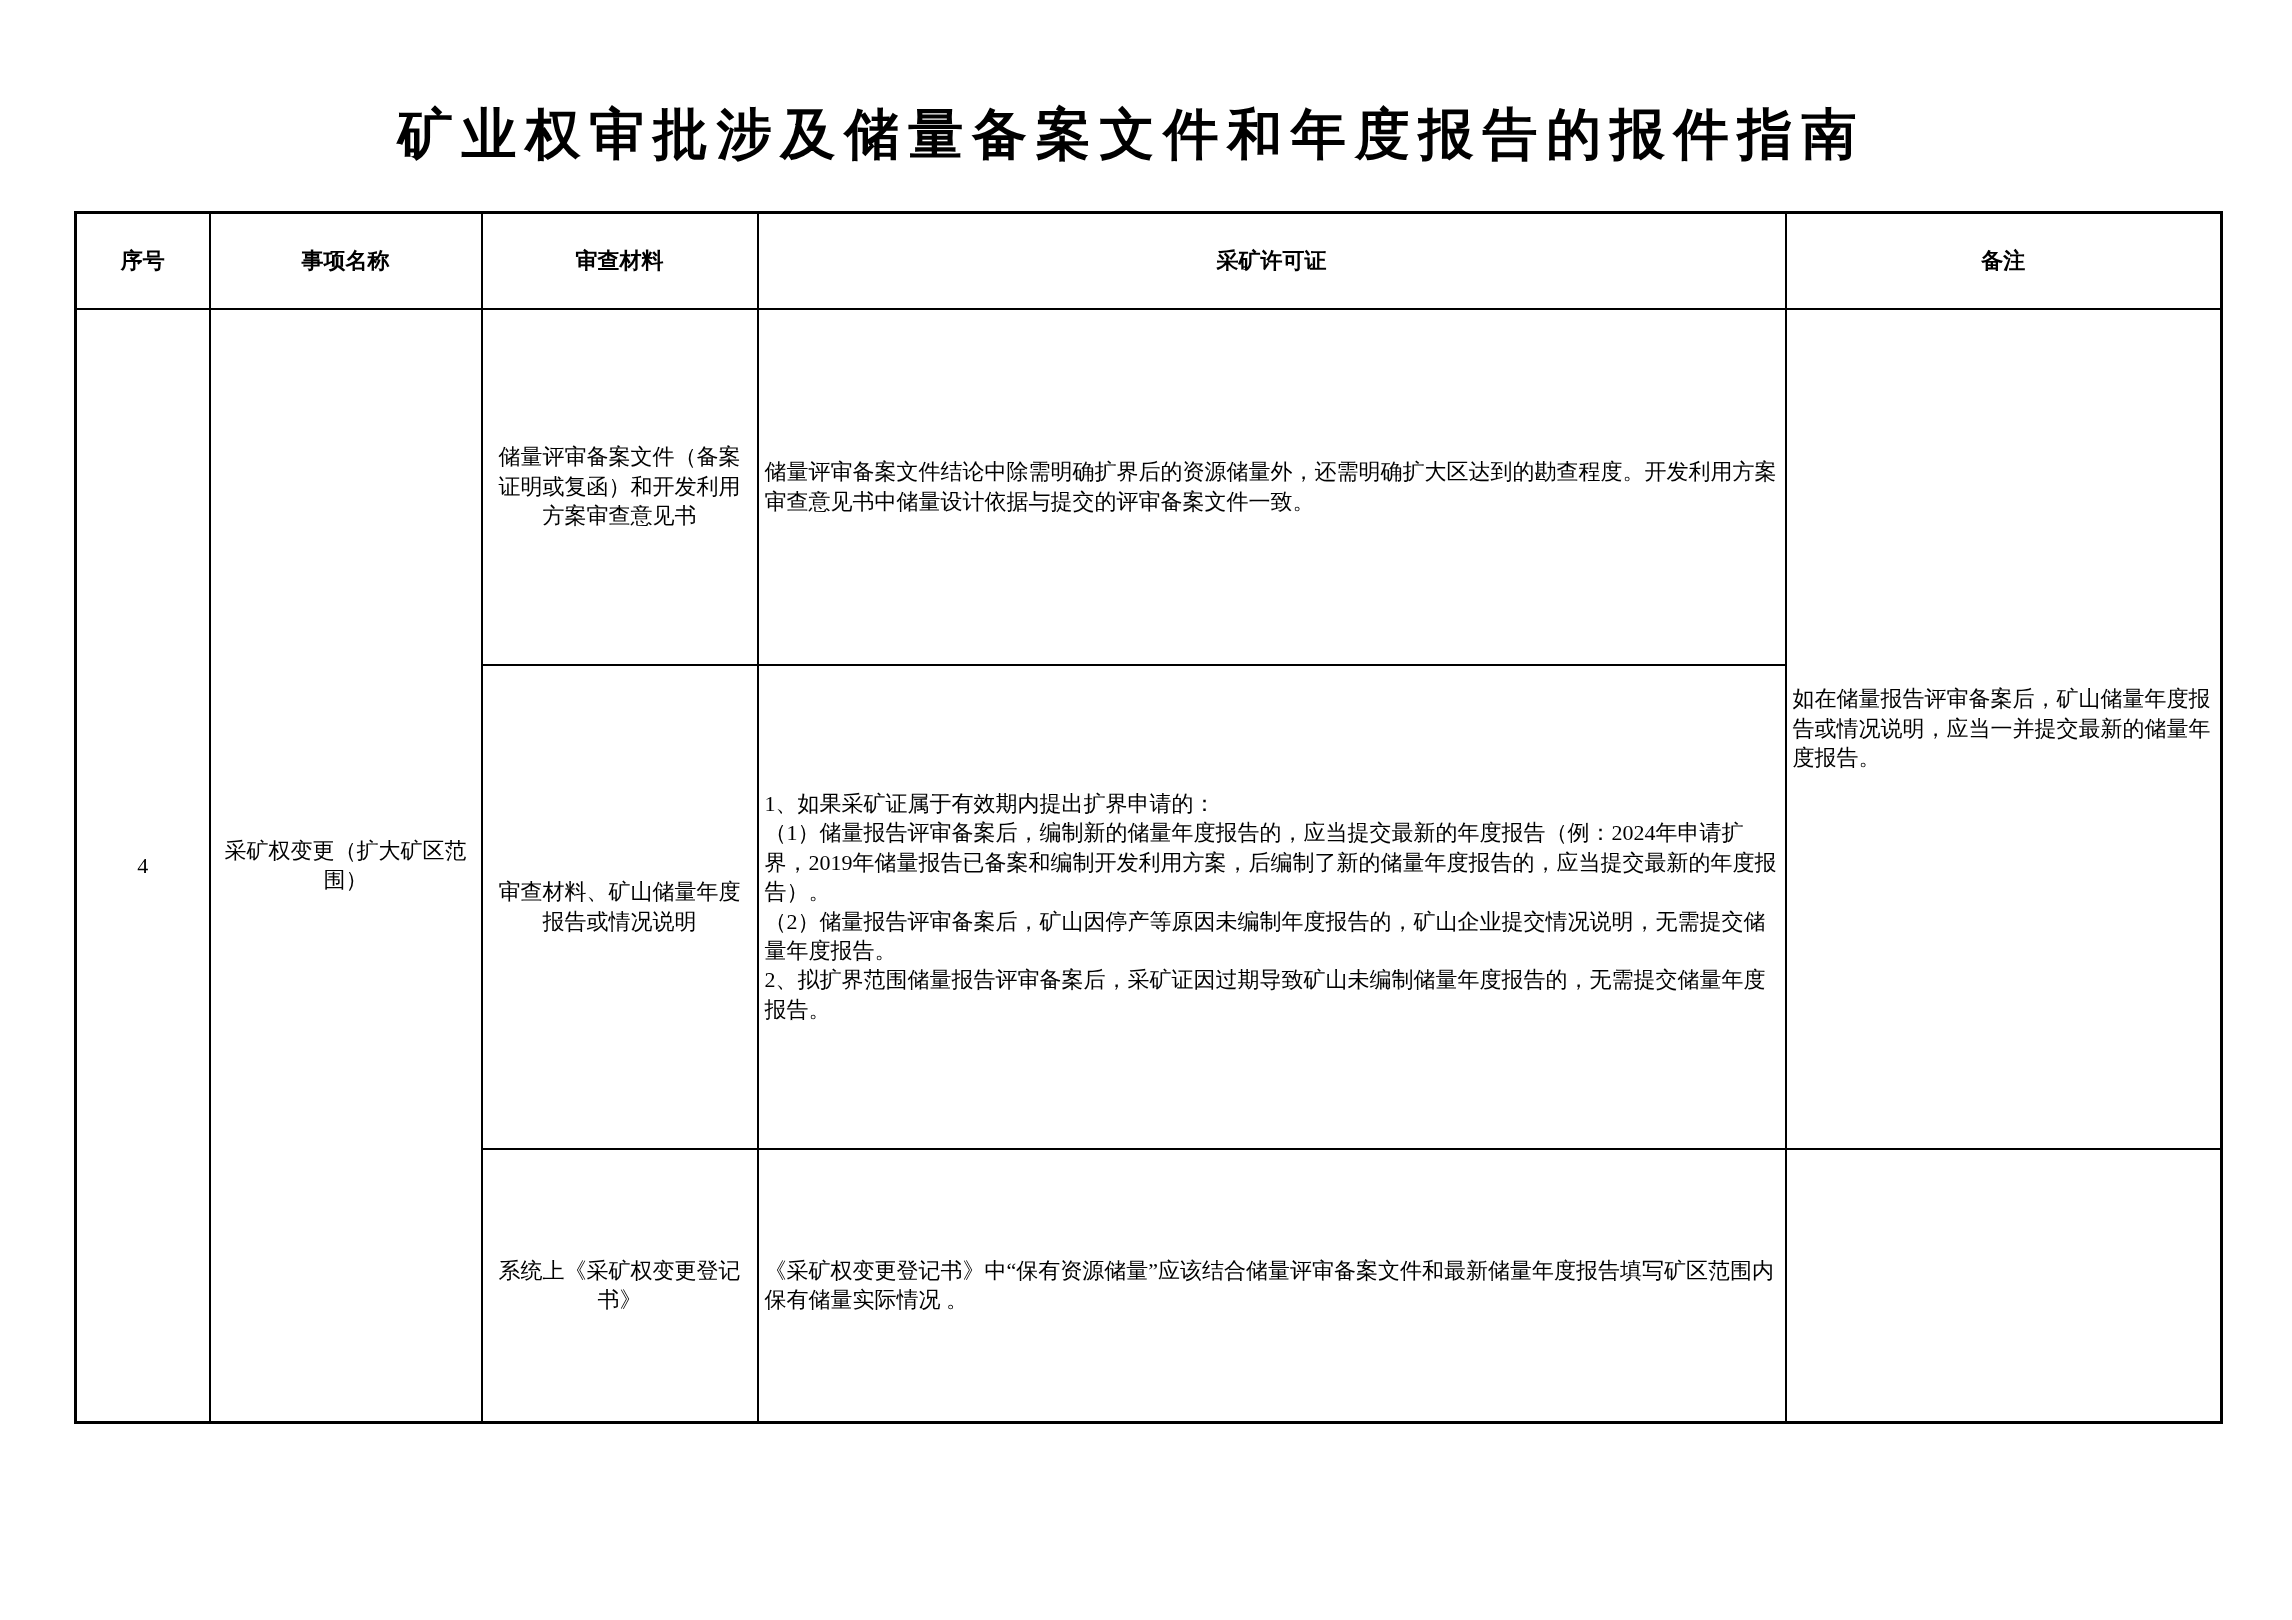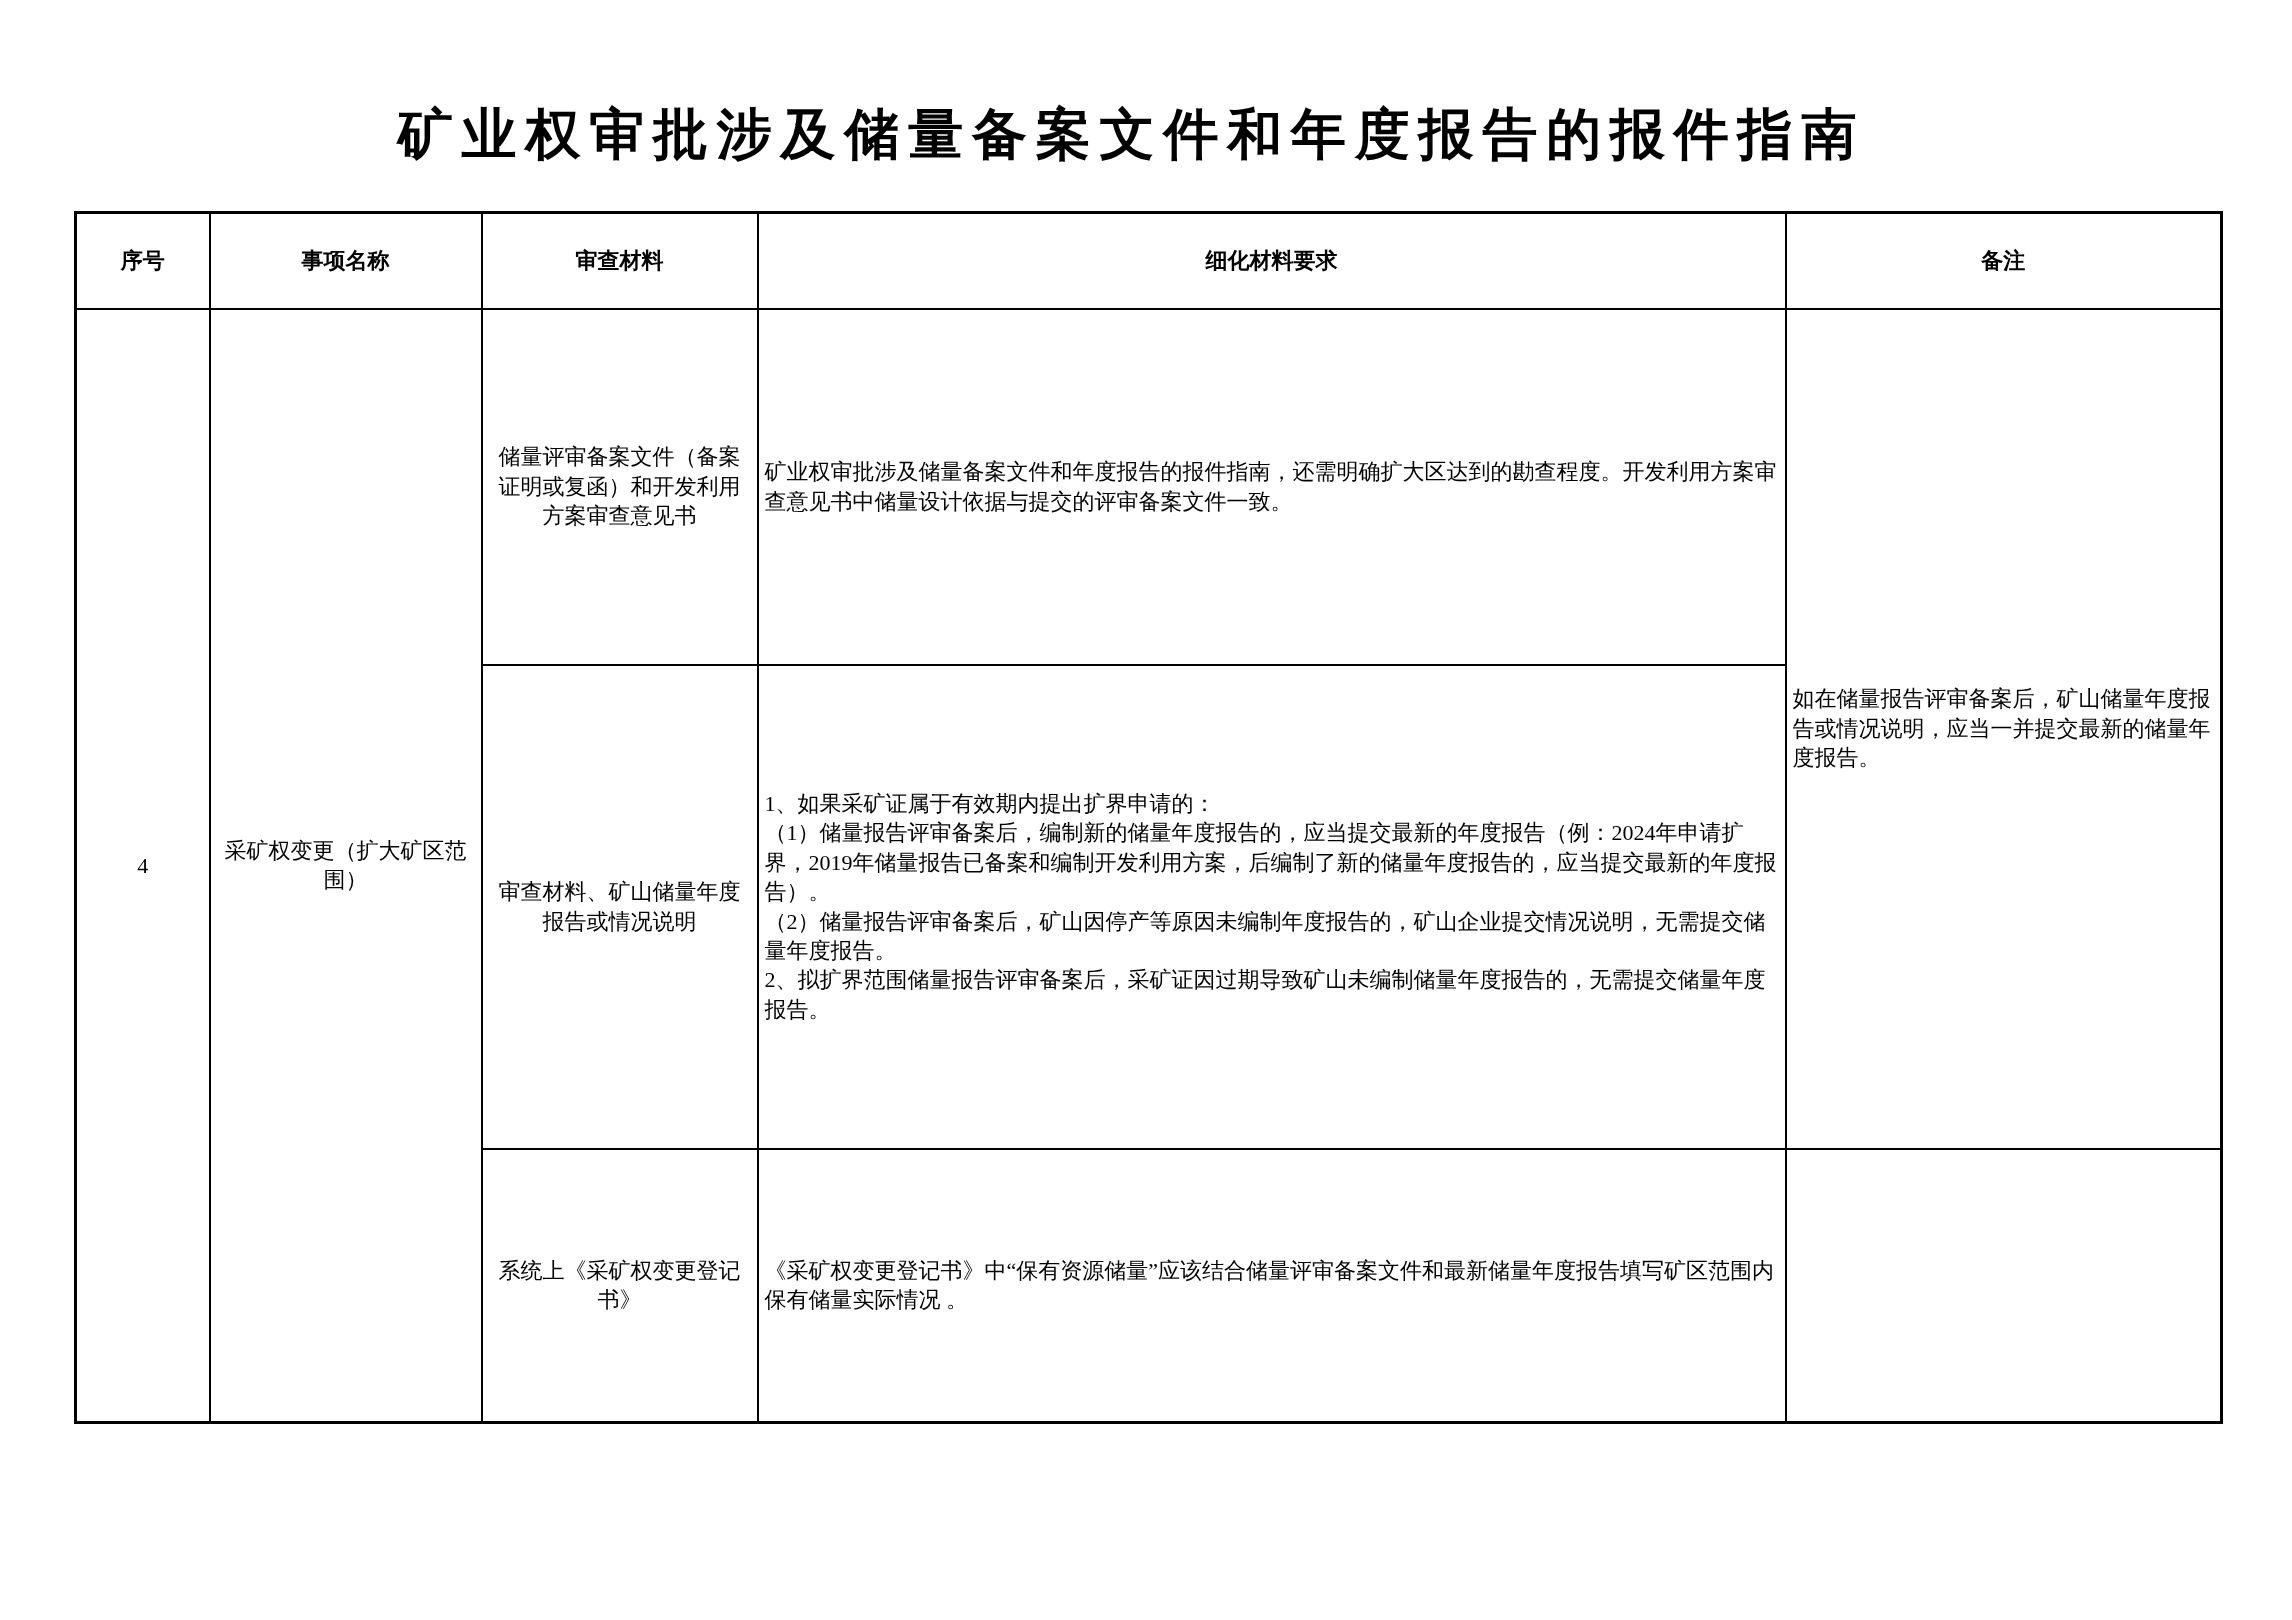--- a/index.html
+++ b/index.html
@@ -78,29 +78,29 @@
       <col style="width:276px">
       <col style="width:1028px">
       <col style="width:436px">
     </colgroup>
 
     <tbody>
         <tr class="hdr">
       <th>序号</th>
       <th>事项名称</th>
       <th>审查材料</th>
-      <th>细化材料要求</th>
+      <th>采矿许可证</th>
       <th>备注</th>
     </tr>
 
     <tr class="sub1">
       <td class="c-center" rowspan="3">4</td>
       <td class="c-center" rowspan="3">采矿权变更（扩大矿区范围）</td>
       <td class="c-center">储量评审备案文件（备案证明或复函）和开发利用方案审查意见书</td>
-      <td class="c-left">矿业权审批涉及储量备案文件和年度报告的报件指南，还需明确扩大区达到的勘查程度。开发利用方案审查意见书中储量设计依据与提交的评审备案文件一致。</td>
+      <td class="c-left">储量评审备案文件结论中除需明确扩界后的资源储量外，还需明确扩大区达到的勘查程度。开发利用方案审查意见书中储量设计依据与提交的评审备案文件一致。</td>
       <td class="c-left" rowspan="2">如在储量报告评审备案后，矿山储量年度报告或情况说明，应当一并提交最新的储量年度报告。</td>
     </tr>
 
     <tr class="sub2">
       <td class="c-center">审查材料、矿山储量年度报告或情况说明</td>
       <td class="c-left">1、如果采矿证属于有效期内提出扩界申请的：
 （1）储量报告评审备案后，编制新的储量年度报告的，应当提交最新的年度报告（例：2024年申请扩界，2019年储量报告已备案和编制开发利用方案，后编制了新的储量年度报告的，应当提交最新的年度报告）。
 （2）储量报告评审备案后，矿山因停产等原因未编制年度报告的，矿山企业提交情况说明，无需提交储量年度报告。
 2、拟扩界范围储量报告评审备案后，采矿证因过期导致矿山未编制储量年度报告的，无需提交储量年度报告。</td>
     </tr>

